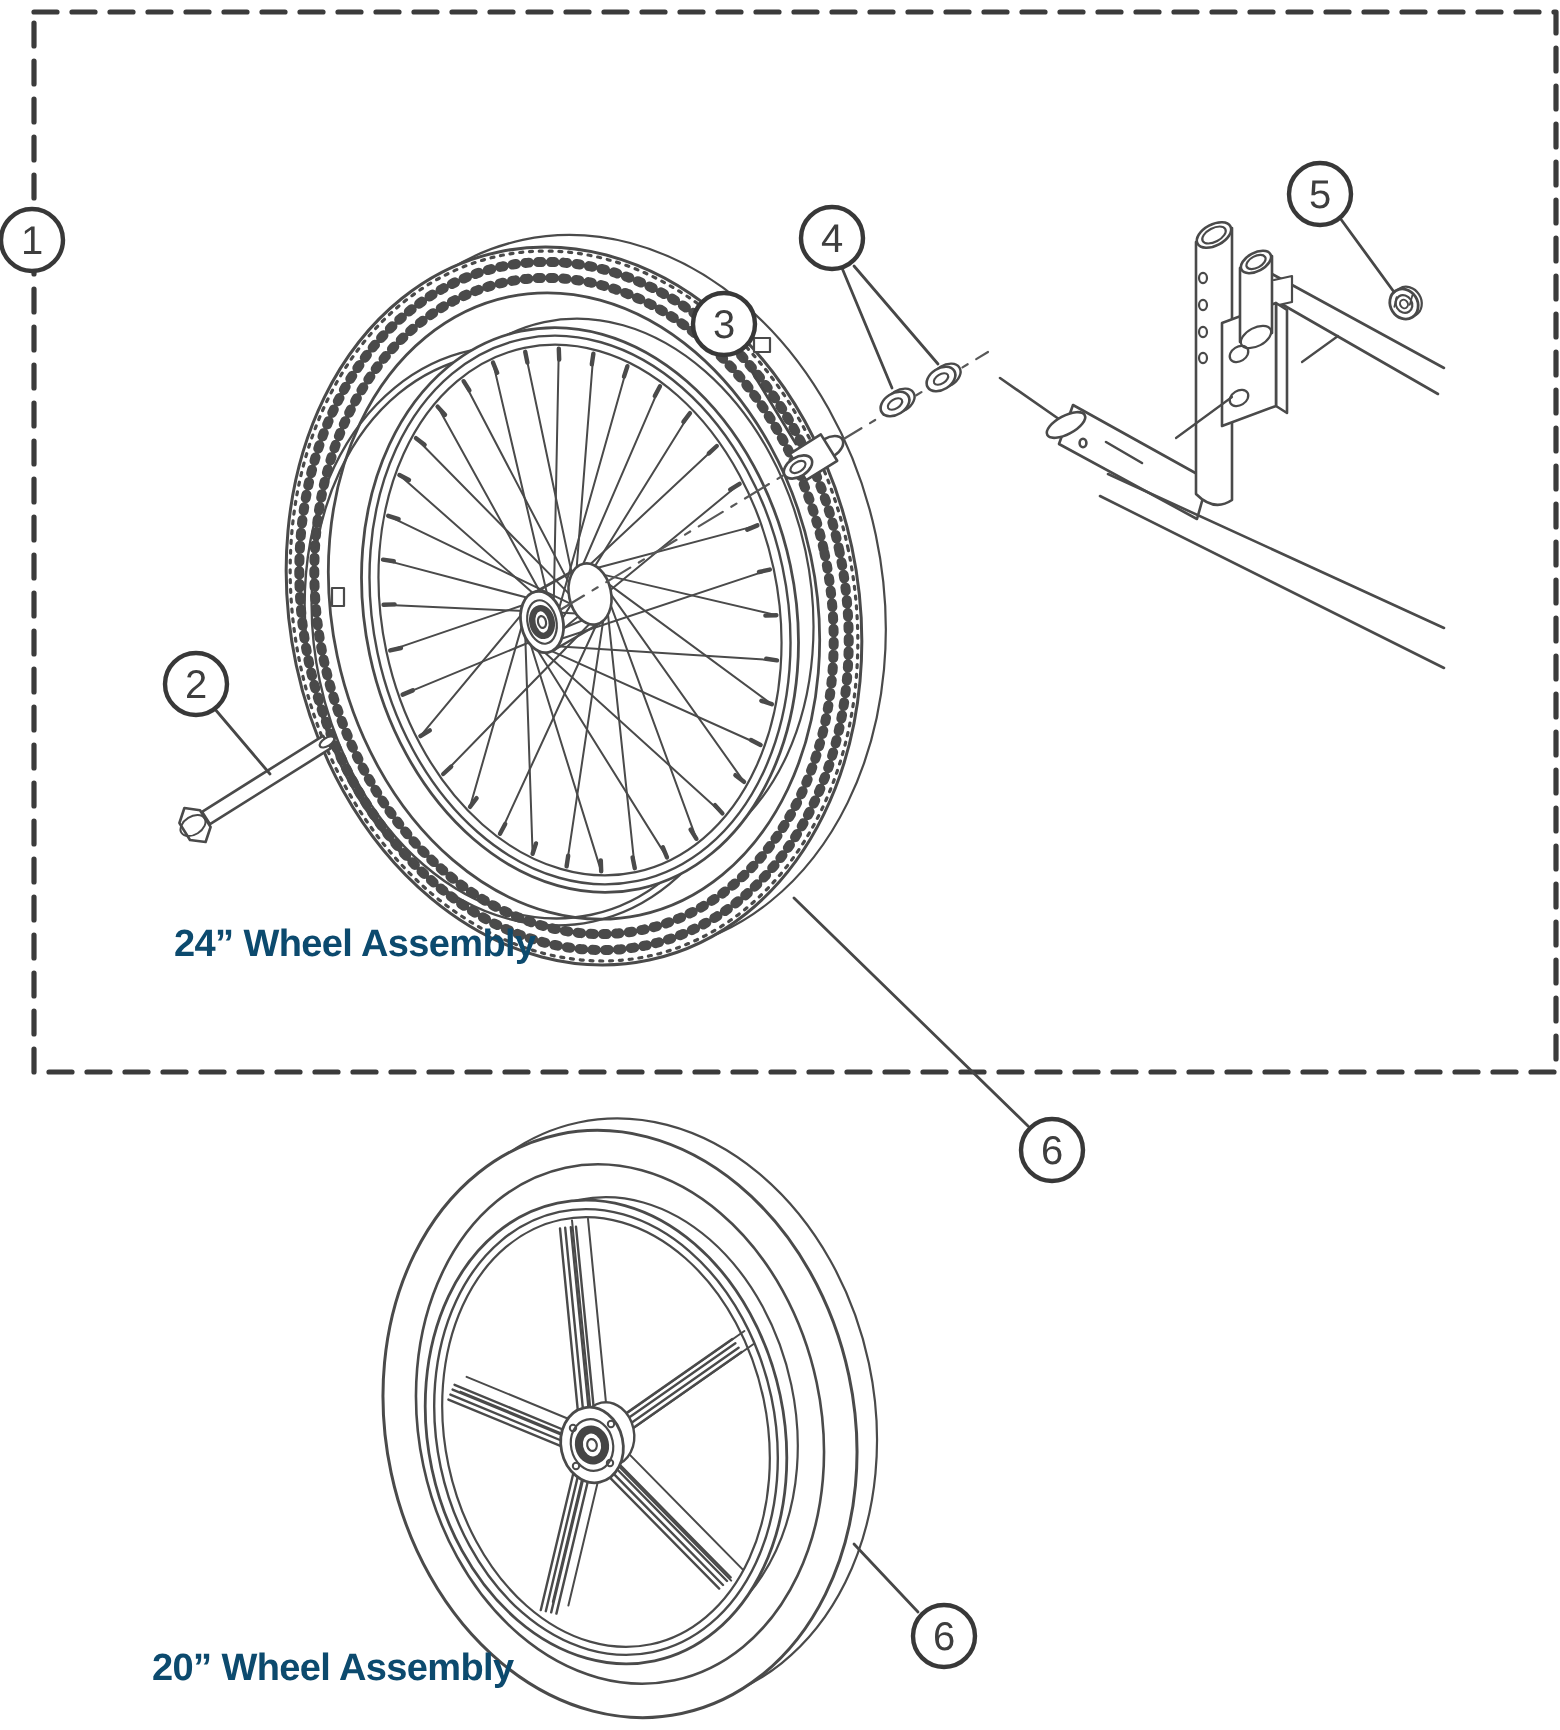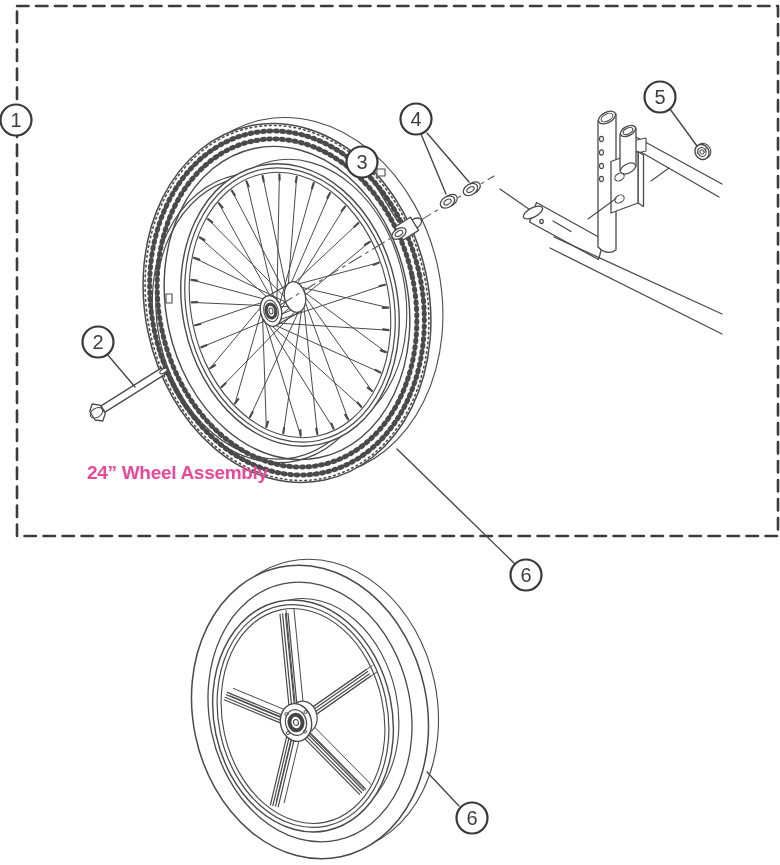--- a/index.html
+++ b/index.html
@@ -1,18 +1,18 @@
 <!DOCTYPE html>
 <html><head>
 <meta charset="utf-8">
 <style>
   html,body{margin:0;padding:0;background:#fff;}
   #page{position:relative;width:780px;height:865px;background:#fff;overflow:hidden;
         font-family:"Liberation Sans",sans-serif;}
-  .assembly-label{position:absolute;font-size:19px;font-weight:bold;color:#ec4899;
+  .assembly-label{position:absolute;font-size:19px;font-weight:bold;color:#0c4a6e;
         letter-spacing:-0.3px;white-space:nowrap;}
   #label-24{left:87px;top:462px;}
   #label-20{left:76px;top:824px;}
   svg text{font-family:"Liberation Sans",sans-serif;font-size:20px;fill:#3e3e3e;
         font-weight:500;}
 </style>
 </head>
 <body>
 
 <div id="page">
@@ -293,14 +293,15 @@
       </g>
       <g>
         <circle cx="472" cy="818" r="15.5" fill="#fff"></circle>
         <text x="472" y="825" text-anchor="middle" stroke="none">6</text>
       </g>
     </g>
   </g>
 </svg>
 
 <div class="assembly-label" id="label-24">24” Wheel Assembly</div>
+<div class="assembly-label" id="label-20">20” Wheel Assembly</div>
 
 </div>
 
 </body></html>

